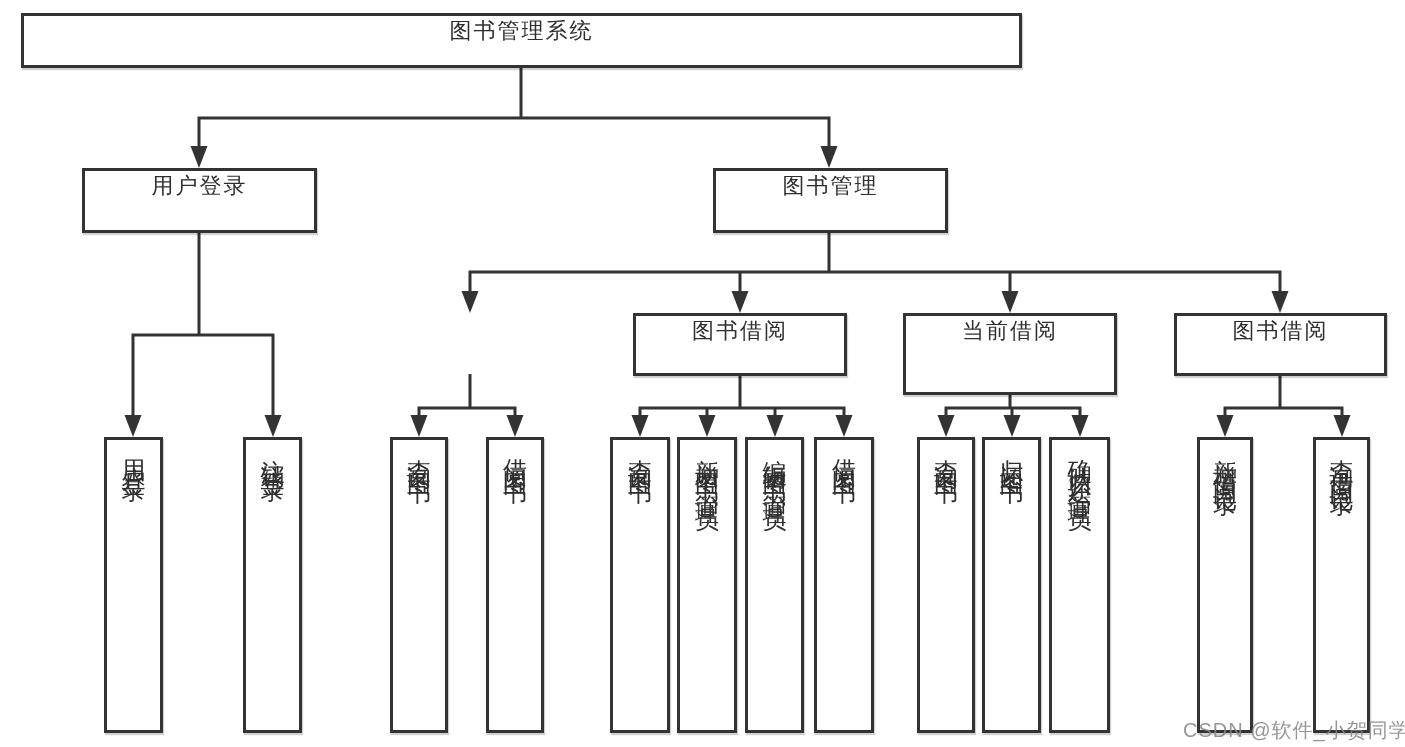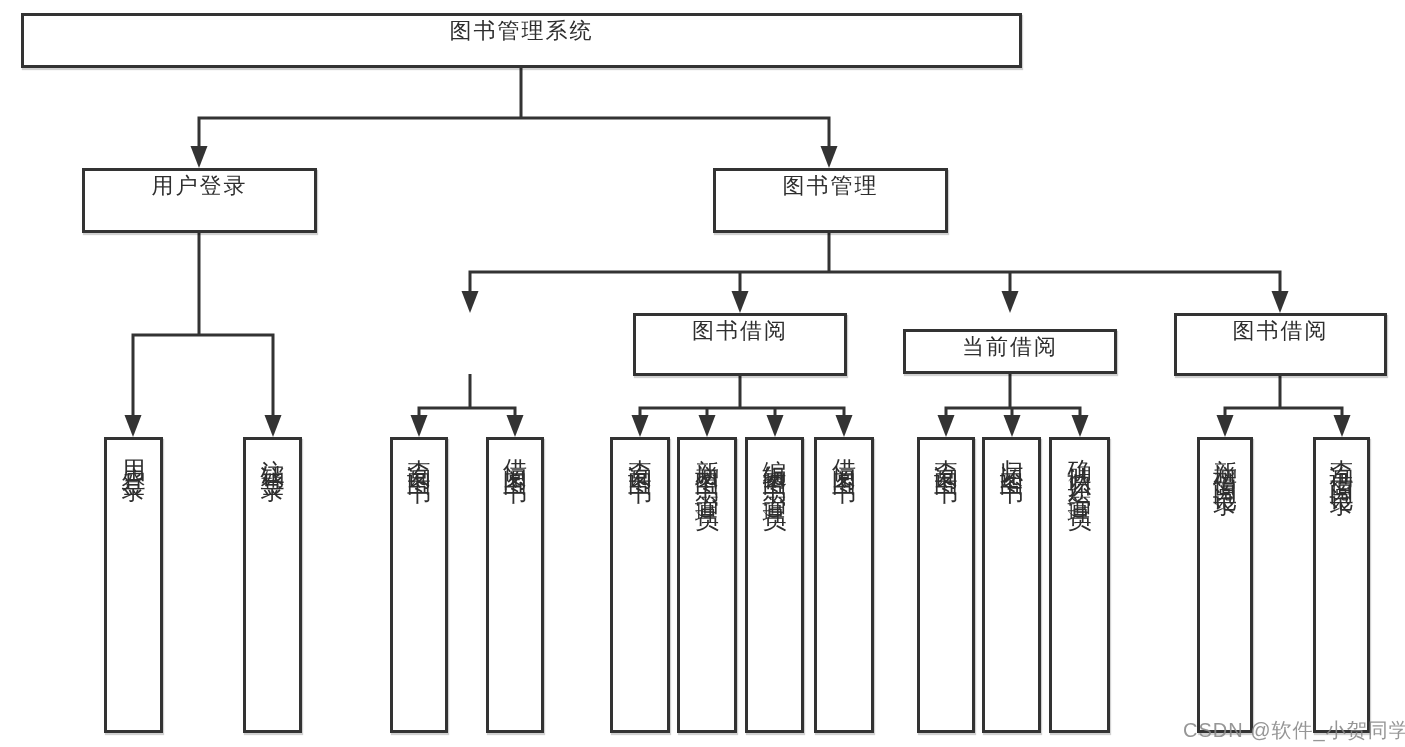--- a/index.html
+++ b/index.html
@@ -51,21 +51,21 @@
     color: rgba(136, 136, 136, 0.88);
     white-space: nowrap;
     letter-spacing: 1px;
   }
   
   .n-root   { left: 21px;   top: 13px;  width: 1001px; height: 55px; }
   .n-login  { left: 82px;   top: 168px; width: 235px;  height: 65px; }
   .n-mgmt   { left: 713px;  top: 168px; width: 235px;  height: 65px; }
   .n-rec    { left: 363px;  top: 313px; width: 214px;  height: 63px; }
   .n-bor    { left: 633px;  top: 313px; width: 214px;  height: 63px; }
-  .n-cur    { left: 903px;  top: 313px; width: 214px;  height: 45px; margin-top: 16px; }
+  .n-cur    { left: 903px;  top: 313px; width: 214px;  height: 82px; }
   .n-log    { left: 1174px; top: 313px; width: 213px;  height: 63px; }
   .leaf     { top: 437px; height: 296px; }
   .l-1  { left: 104px;  width: 59px; }
   .l-2  { left: 243px;  width: 59px; }
   .l-3  { left: 390px;  width: 58px; }
   .l-4  { left: 486px;  width: 58px; }
   .l-5  { left: 610px;  width: 60px; }
   .l-6  { left: 677px;  width: 60px; }
   .l-7  { left: 745px;  width: 59px; }
   .l-8  { left: 814px;  width: 60px; }

